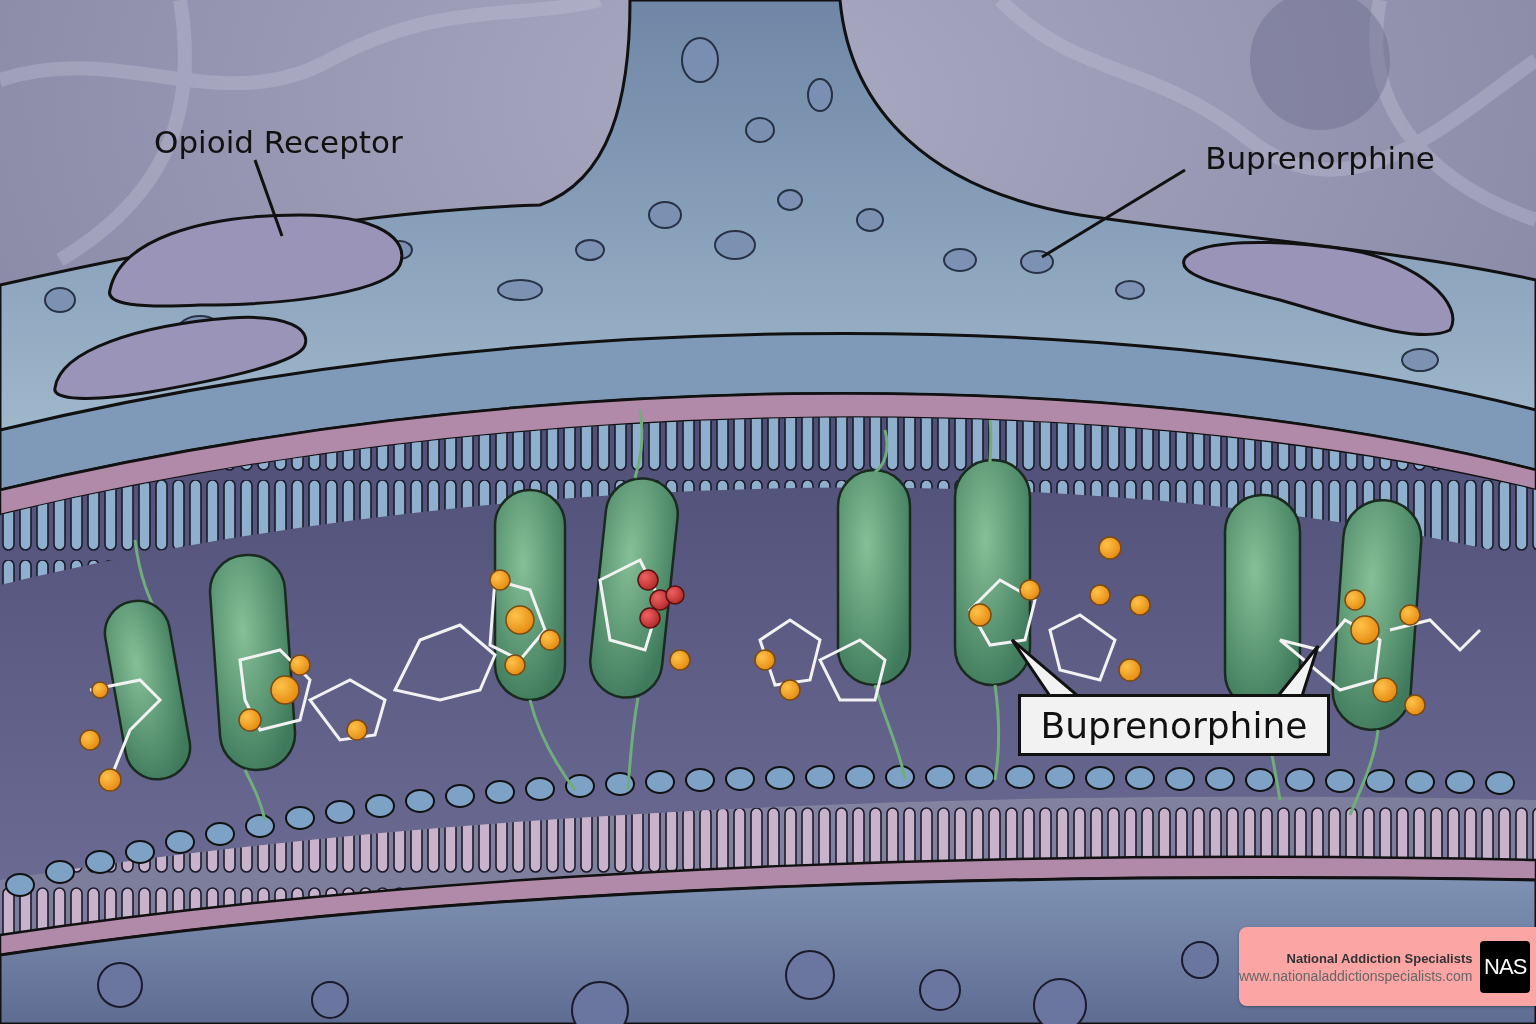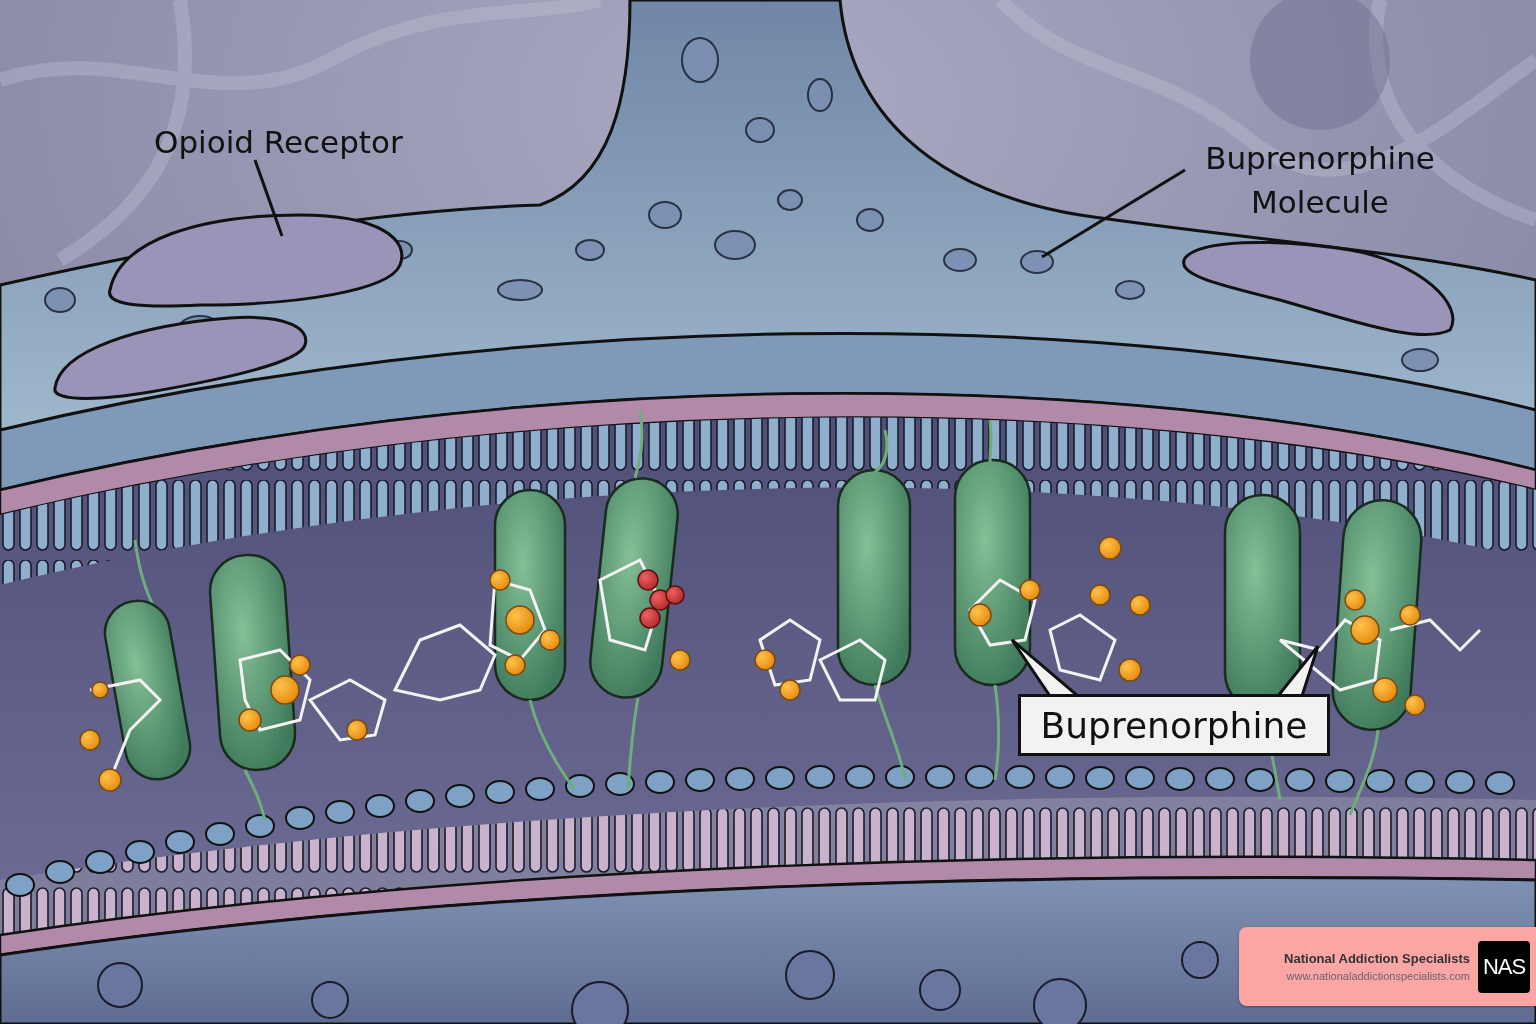--- a/index.html
+++ b/index.html
@@ -5,21 +5,21 @@
   html,body{margin:0;padding:0;}
   body{width:1536px;height:1024px;overflow:hidden;position:relative;background:#8e8ea8;font-family:"Liberation Sans",sans-serif;}
   #scene{position:absolute;left:0;top:0;width:1536px;height:1024px;}
   .label{position:absolute;color:#111;font-family:"DejaVu Sans",sans-serif;font-size:31px;line-height:44px;text-align:center;}
   #lbl-opioid{left:118px;top:120px;text-align:left;margin-left:36px;}
   #lbl-bupmol{left:1190px;top:136px;width:260px;}
   .callout{position:absolute;left:1018px;top:694px;width:312px;height:62px;background:#f2f2f2;border:3px solid #111;box-sizing:border-box;display:flex;align-items:center;justify-content:center;font-family:"DejaVu Sans",sans-serif;font-size:36px;color:#111;}
   .brand{position:absolute;left:1239px;top:927px;width:305px;height:79px;background:#fca5a5;border-radius:8px;box-shadow:0 1px 3px rgba(0,0,0,.3);display:flex;align-items:center;}
   .brand-text{flex:1;text-align:right;padding-right:8px;}
   .brand-name{font-size:13px;font-weight:bold;color:#333;line-height:18px;}
-  .brand-url{font-size:11px;color:#666;line-height:16px;}
+  .brand-url{font-size:14px;color:#666;line-height:16px;}
   .brand-logo{width:52px;height:52px;background:#000;border-radius:4px;color:#fff;font-weight:normal;font-size:22px;display:flex;align-items:center;justify-content:center;margin-right:14px;letter-spacing:-1px;}
 </style>
 </head>
 <body>
 
 <svg id="scene" viewBox="0 0 1536 1024" xmlns="http://www.w3.org/2000/svg">
   <defs>
     <radialGradient id="bgGrad" cx="50%" cy="10%" r="80%">
       <stop offset="0" stop-color="#a9a9c2"></stop>
       <stop offset="1" stop-color="#7d7d9c"></stop>
@@ -229,21 +229,20 @@
   <line x1="255" y1="160" x2="282" y2="236" stroke="#111" stroke-width="3"></line>
   <line x1="1185" y1="170" x2="1042" y2="257" stroke="#111" stroke-width="3"></line>
 
   <path d="M1012 640 L1050 696 L1078 696 Z" fill="#f2f2f2" stroke="#111" stroke-width="3"></path>
   <path d="M1318 646 L1278 696 L1302 696 Z" fill="#f2f2f2" stroke="#111" stroke-width="3"></path>
 </svg>
 
 <div id="lbl-opioid" class="label">Opioid Receptor</div>
 <div id="lbl-bupmol" class="label">
   <div>Buprenorphine</div>
-  <div>Molecule</div>
 </div>
 
 <div class="callout">Buprenorphine</div>
 
 <div class="brand">
   <div class="brand-text">
     <div class="brand-name">National Addiction Specialists</div>
     <div class="brand-url">www.nationaladdictionspecialists.com</div>
   </div>
   <div class="brand-logo">NAS</div>

